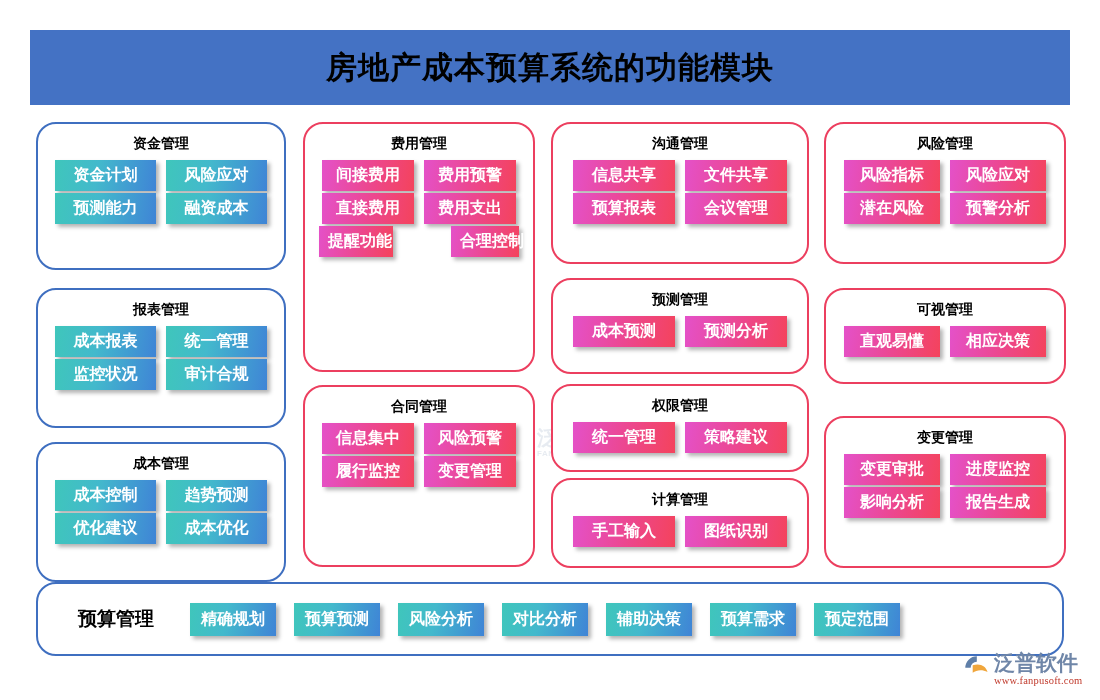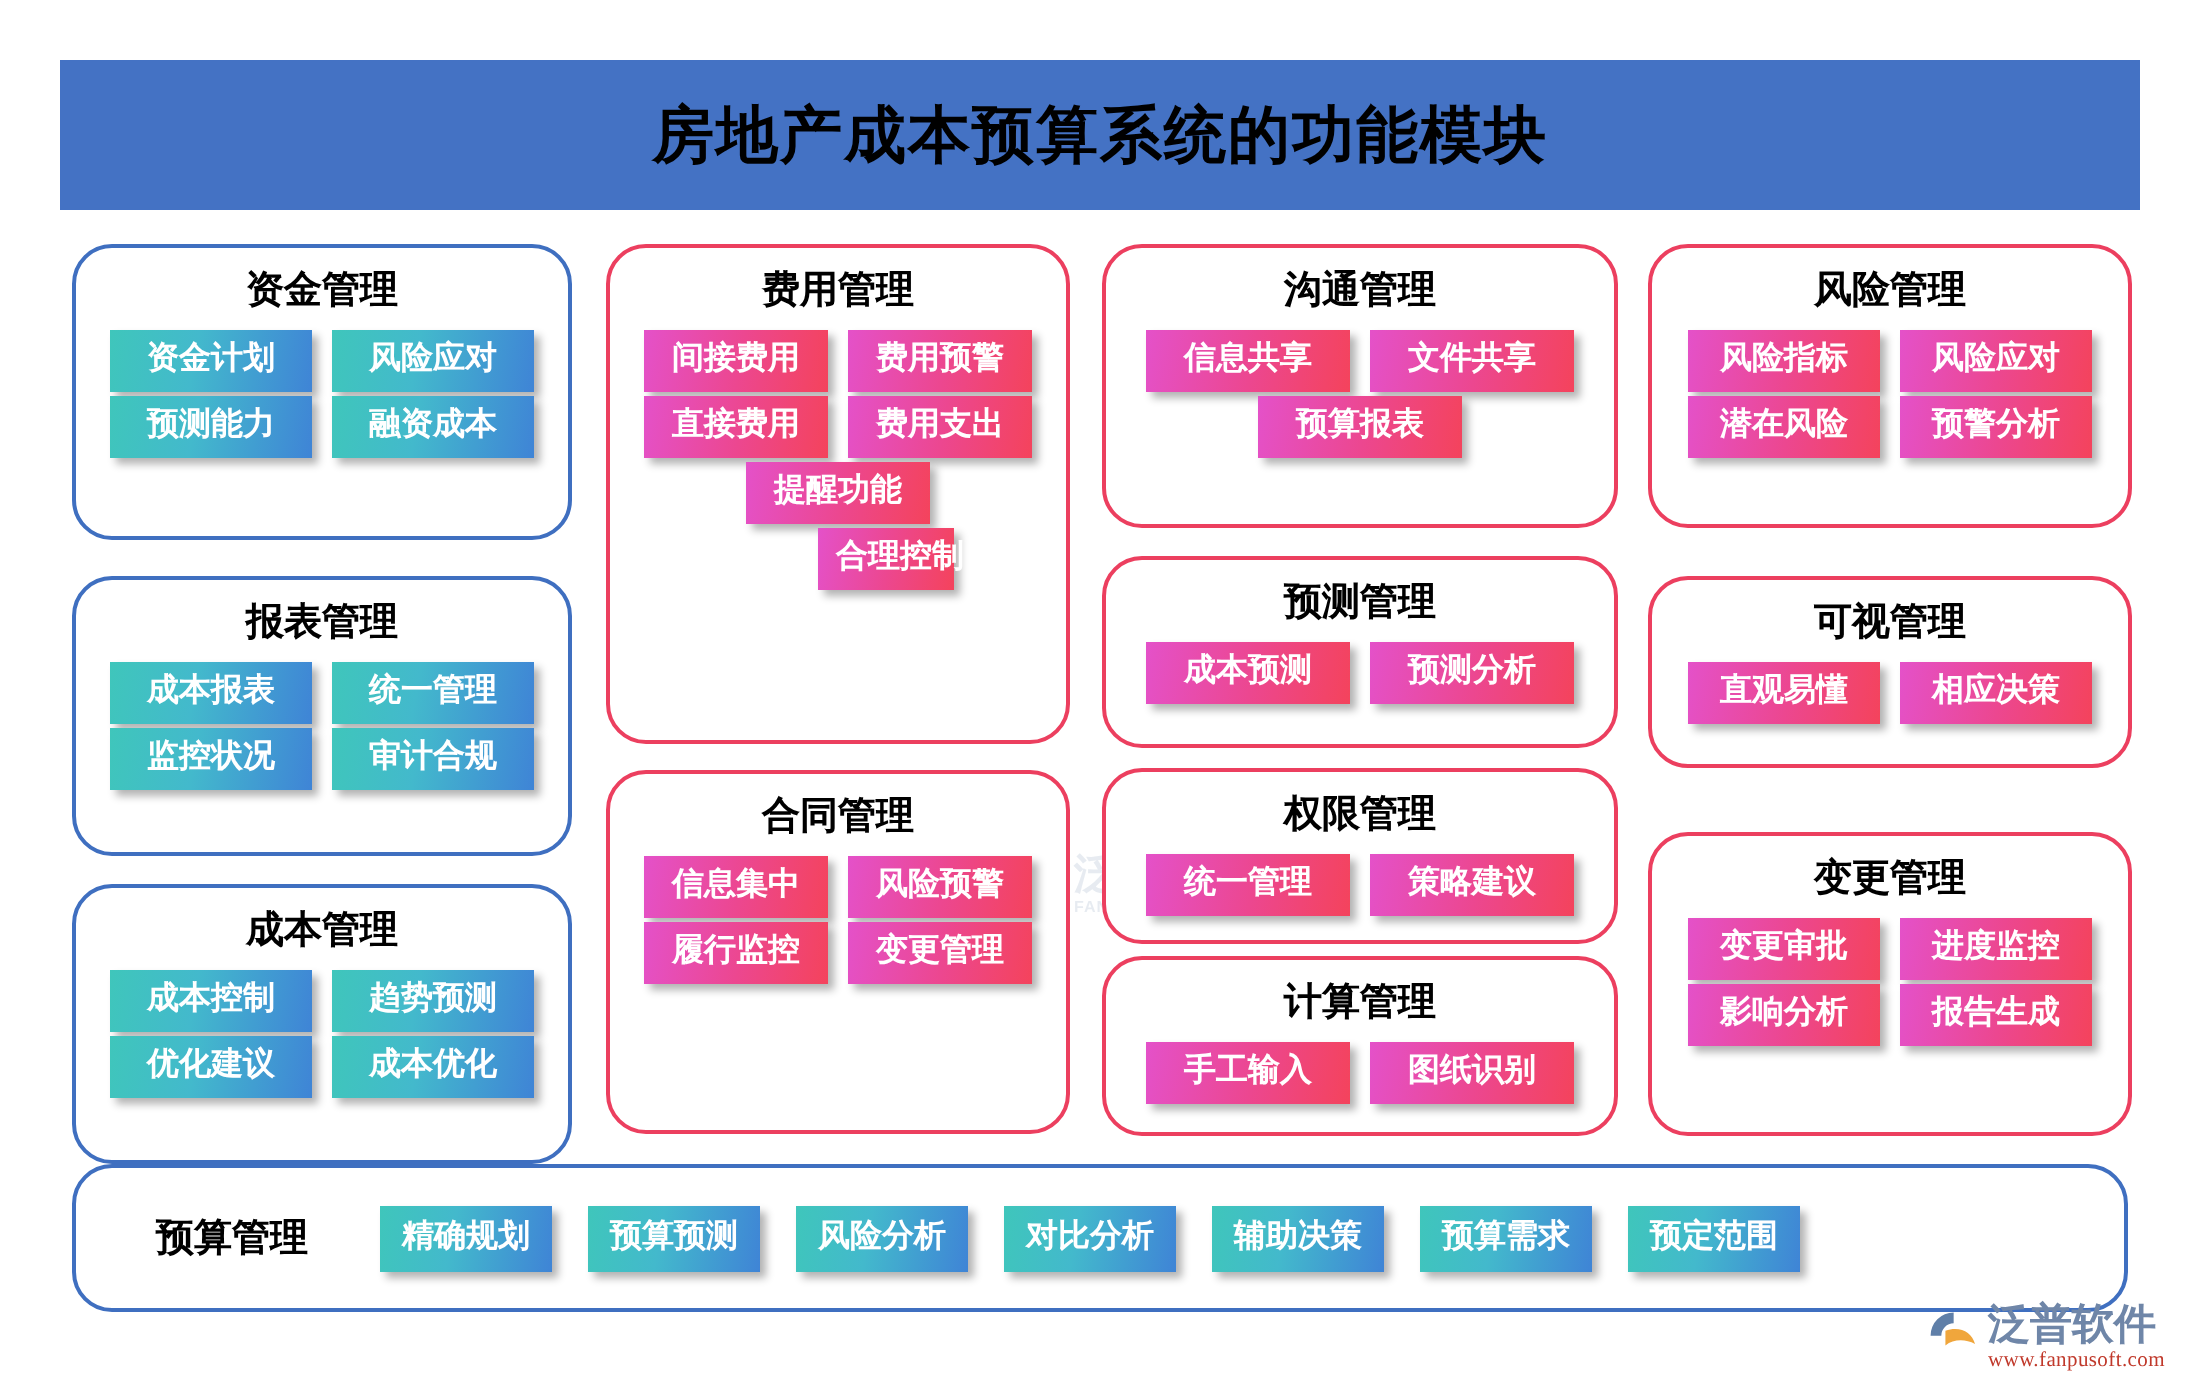--- a/index.html
+++ b/index.html
@@ -83,21 +83,21 @@
     position: absolute;
     background: #ffffff;
     border-radius: 20px;
     box-sizing: border-box;
   }
   .card.blue   { border: 2px solid #3f6fc0; }
   .card.pink   { border: 2px solid #ec3f5f; }
 
   .card-title {
     text-align: center;
-    font-size: 19px;
+    font-size: 14px;
     font-weight: bold;
     color: #000000;
     line-height: 1;
     margin-top: 12px;
     margin-bottom: 10px;
   }
 
   .tag-grid {
     display: flex;
     flex-wrap: wrap;
@@ -238,39 +238,40 @@
           <div class="tag teal" style="width: 101px;">成本优化</div>
         </div>
       </div>
       <div class="card pink" style="left: 303px; top: 122px; width: 232px; height: 250px;">
         <div class="card-title">费用管理</div>
         <div class="tag-grid">
           <div class="tag magenta" style="width: 92px;">间接费用</div>
           <div class="tag magenta" style="width: 92px;">费用预警</div>
           <div class="tag magenta" style="width: 92px;">直接费用</div>
           <div class="tag magenta" style="width: 92px;">费用支出</div>
-          <div class="tag magenta" style="width: 92px;">提醒功能</div>
+          <div class="tag magenta" style="width: 74px;">提醒功能</div>
           <div class="tag magenta" style="width: 68px; margin-left: 48px;">合理控制</div>
         </div>
       </div>
       <div class="card pink" style="left: 303px; top: 385px; width: 232px; height: 182px;">
         <div class="card-title">合同管理</div>
         <div class="tag-grid">
           <div class="tag magenta" style="width: 92px;">信息集中</div>
           <div class="tag magenta" style="width: 92px;">风险预警</div>
           <div class="tag magenta" style="width: 92px;">履行监控</div>
           <div class="tag magenta" style="width: 92px;">变更管理</div>
         </div>
       </div>
       <div class="card pink" style="left: 551px; top: 122px; width: 258px; height: 142px;">
         <div class="card-title">沟通管理</div>
         <div class="tag-grid">
           <div class="tag magenta" style="width: 102px;">信息共享</div>
           <div class="tag magenta" style="width: 102px;">文件共享</div>
           <div class="tag magenta" style="width: 102px;">预算报表</div>
+          <div class="tag magenta" style="width: 102px;">会议管理</div>
         </div>
       </div>
       <div class="card pink" style="left: 551px; top: 278px; width: 258px; height: 96px;">
         <div class="card-title">预测管理</div>
         <div class="tag-grid">
           <div class="tag magenta" style="width: 102px;">成本预测</div>
           <div class="tag magenta" style="width: 102px;">预测分析</div>
         </div>
       </div>
       <div class="card pink" style="left: 551px; top: 384px; width: 258px; height: 88px;">

